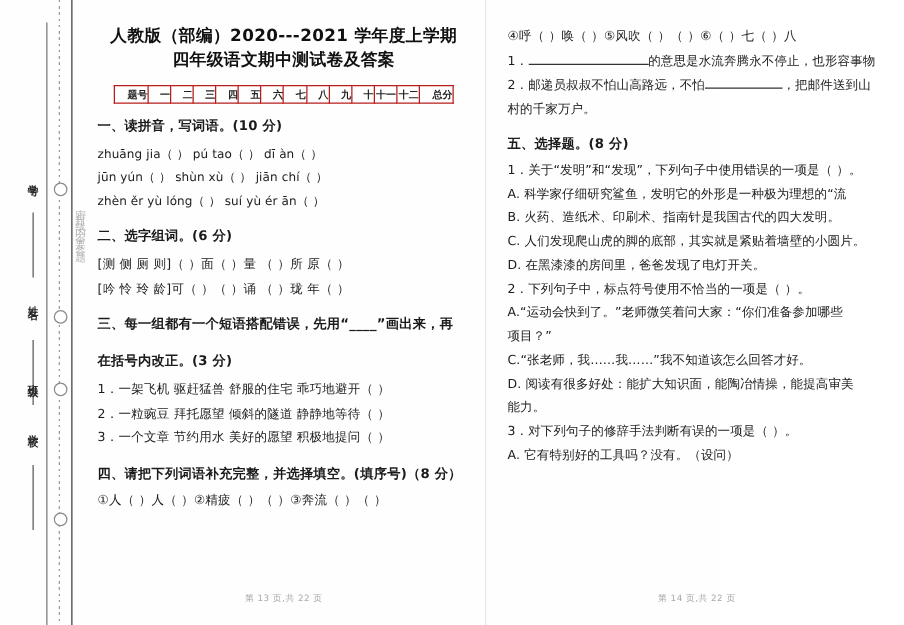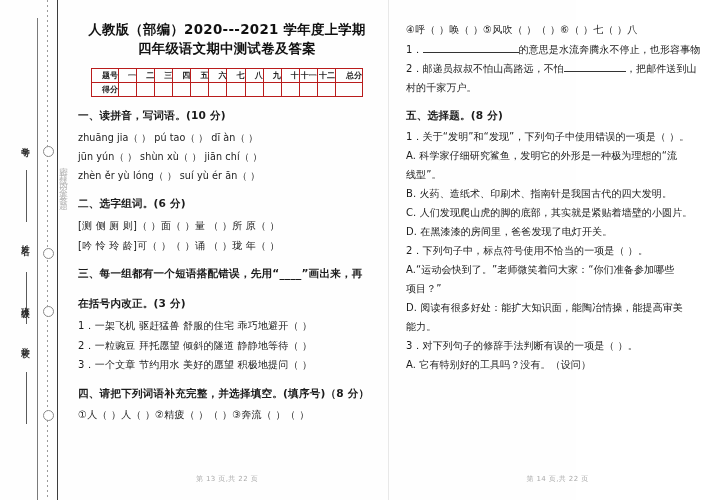--- a/index.html
+++ b/index.html
@@ -113,36 +113,20 @@
           <td>五</td>
           <td>六</td>
           <td>七</td>
           <td>八</td>
           <td>九</td>
           <td>十</td>
           <td>十一</td>
           <td>十二</td>
           <td class="hd">总分</td>
         </tr>
-        <tr>
-          <td class="hd">得分</td>
-          <td></td>
-          <td></td>
-          <td></td>
-          <td></td>
-          <td></td>
-          <td></td>
-          <td></td>
-          <td></td>
-          <td></td>
-          <td></td>
-          <td></td>
-          <td></td>
-          <td class="hd"></td>
-        </tr>
       </tbody>
         </table>
 
       <div class="sec-h">一、读拼音，写词语。(10 分)</div>
       <div class="py">zhuāng jia（        ）   pú tao（        ）    dī àn（        ）</div>
       <div class="py">jūn yún（       ）       shùn xù（       ）    jiān chí（       ）</div>
       <div class="py">zhèn ěr yù lóng（            ）  suí yù ér ān（          ）</div>
 
       <div class="sec-h">二、选字组词。(6 分)</div>
       <div class="line">[测  侧  厕  则]（    ）面（    ）量 （    ）所  原（    ）</div>
@@ -172,28 +156,28 @@
 
       <div class="qn">
         <span>2．邮递员叔叔不怕山高路远，不怕</span><span class="blank-u" style="width:62px;"></span><span>，把邮件送到山</span>
       </div>
       <div class="qn">村的千家万户。</div>
 
       <div class="sec-h">五、选择题。(8 分)</div>
 
       <div class="qn">1．关于“发明”和“发现”，下列句子中使用错误的一项是（      ）。</div>
       <div class="opt">A. 科学家仔细研究鲨鱼，发明它的外形是一种极为理想的“流</div>
-      <div class="opt">线型”。</div>
       <div class="opt">B. 火药、造纸术、印刷术、指南针是我国古代的四大发明。</div>
       <div class="opt">C. 人们发现爬山虎的脚的底部，其实就是紧贴着墙壁的小圆片。</div>
       <div class="opt">D. 在黑漆漆的房间里，爸爸发现了电灯开关。</div>
 
       <div class="qn">2．下列句子中，标点符号使用不恰当的一项是（      ）。</div>
       <div class="opt">A.“运动会快到了。”老师微笑着问大家：“你们准备参加哪些</div>
       <div class="opt">项目？”</div>
+      <div class="opt">C.“张老师，我……我……”我不知道该怎么回答才好。</div>
       <div class="opt">D. 阅读有很多好处：能扩大知识面，能陶冶情操，能提高审美</div>
       <div class="opt">能力。</div>
 
       <div class="qn">3．对下列句子的修辞手法判断有误的一项是（      ）。</div>
       <div class="opt">A. 它有特别好的工具吗？没有。（设问）</div>
 
     </div>
     <div class="footer">第 14 页,共 22 页</div>
   </div>
 

